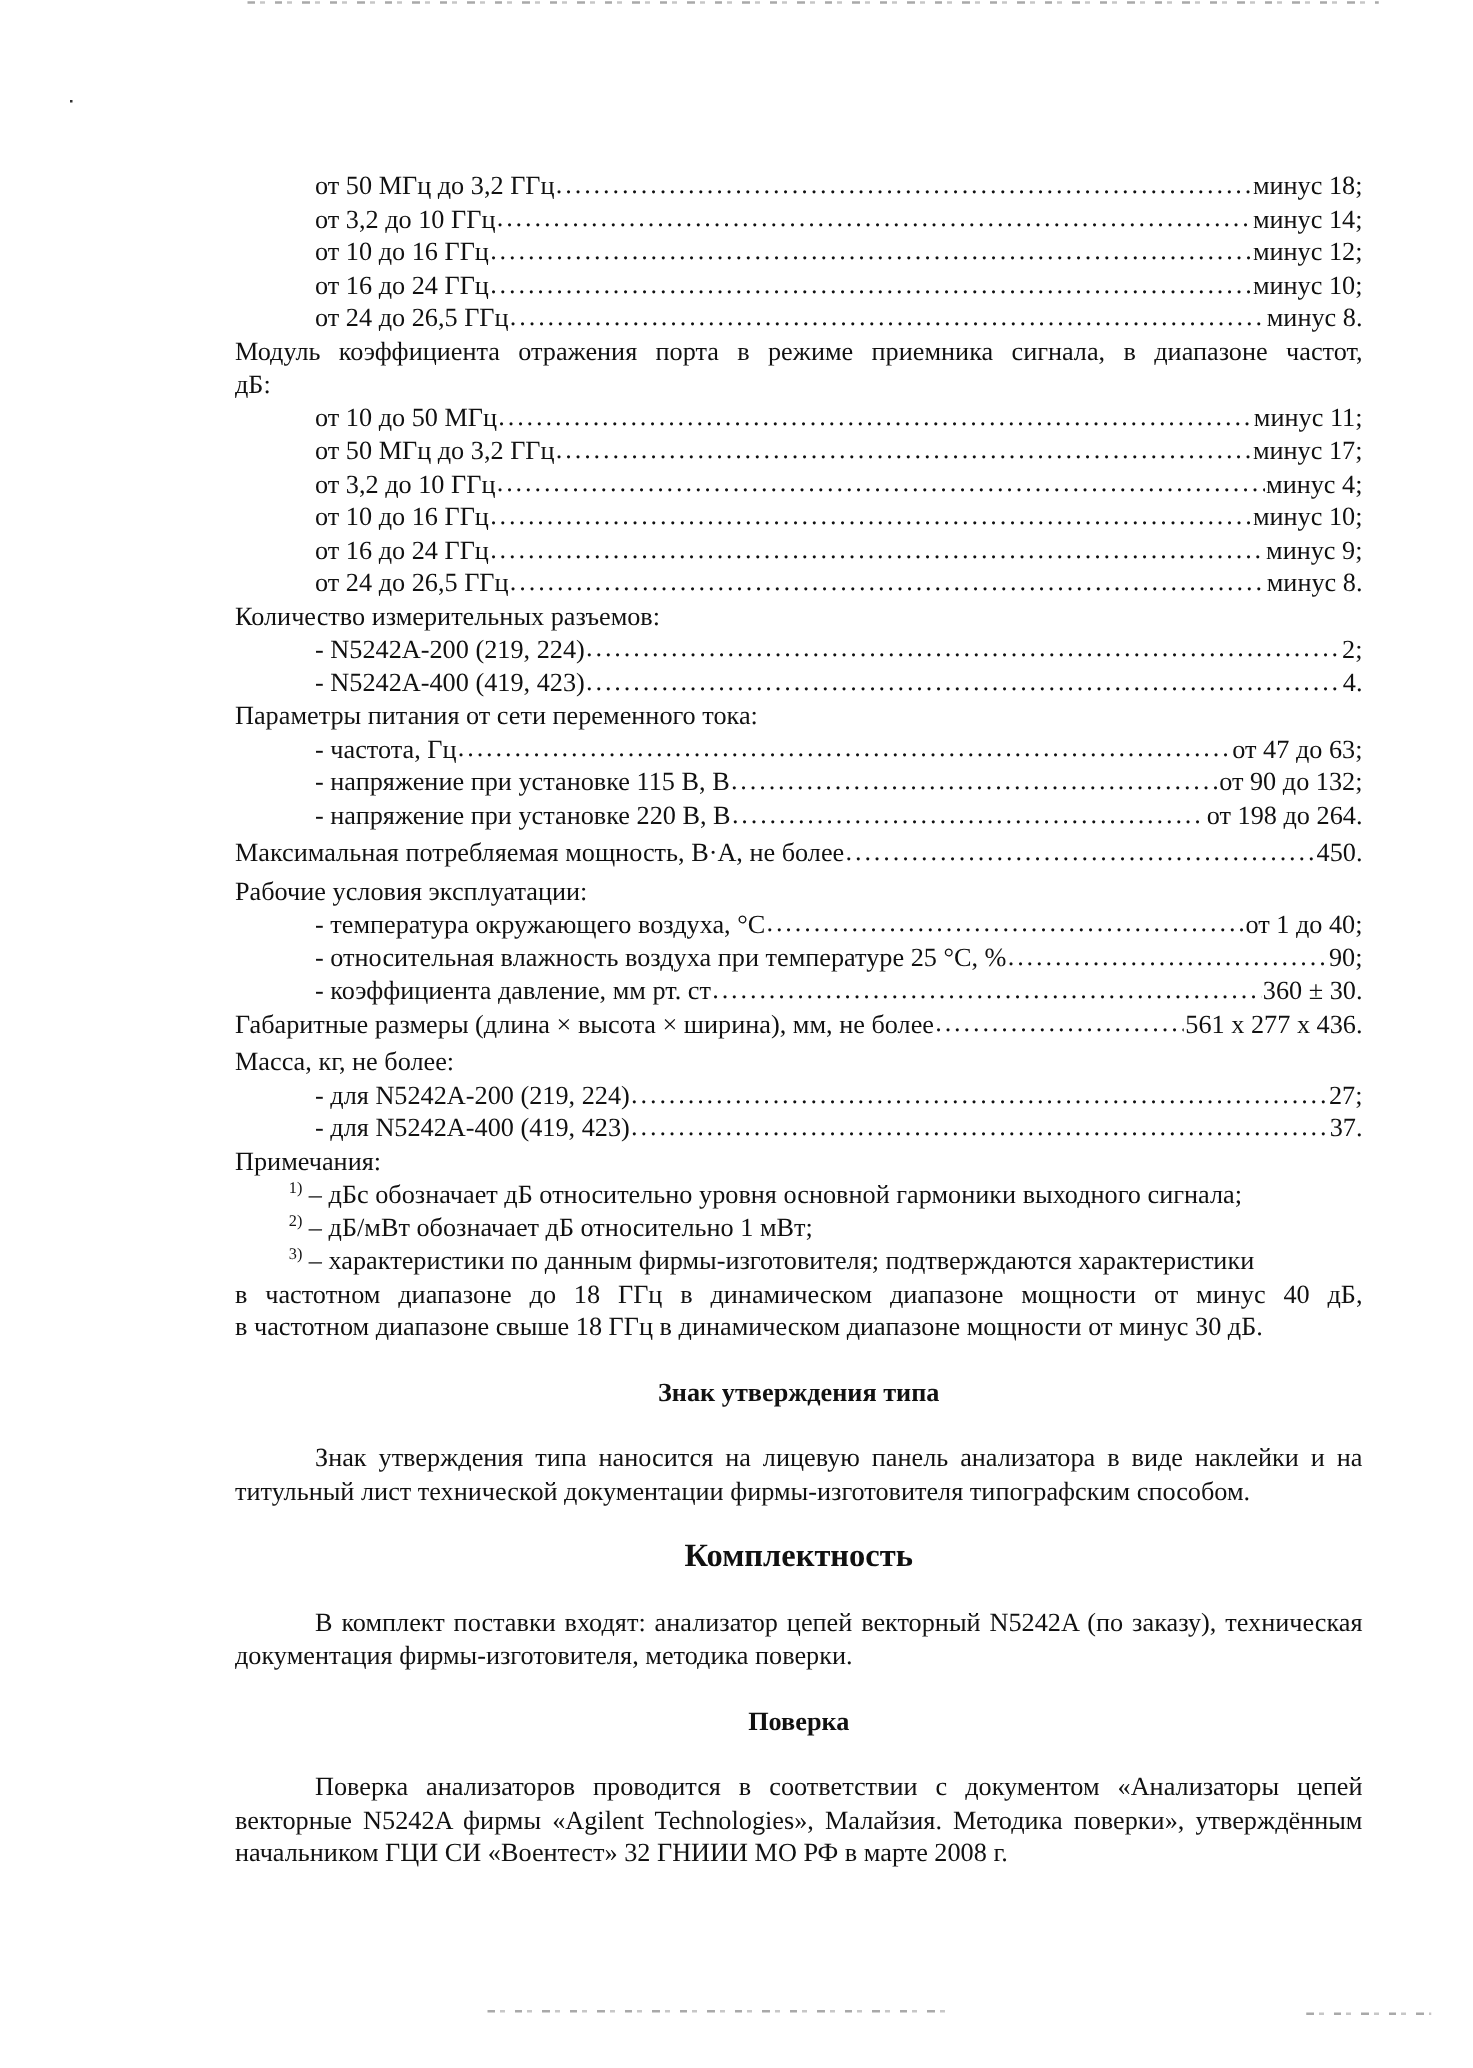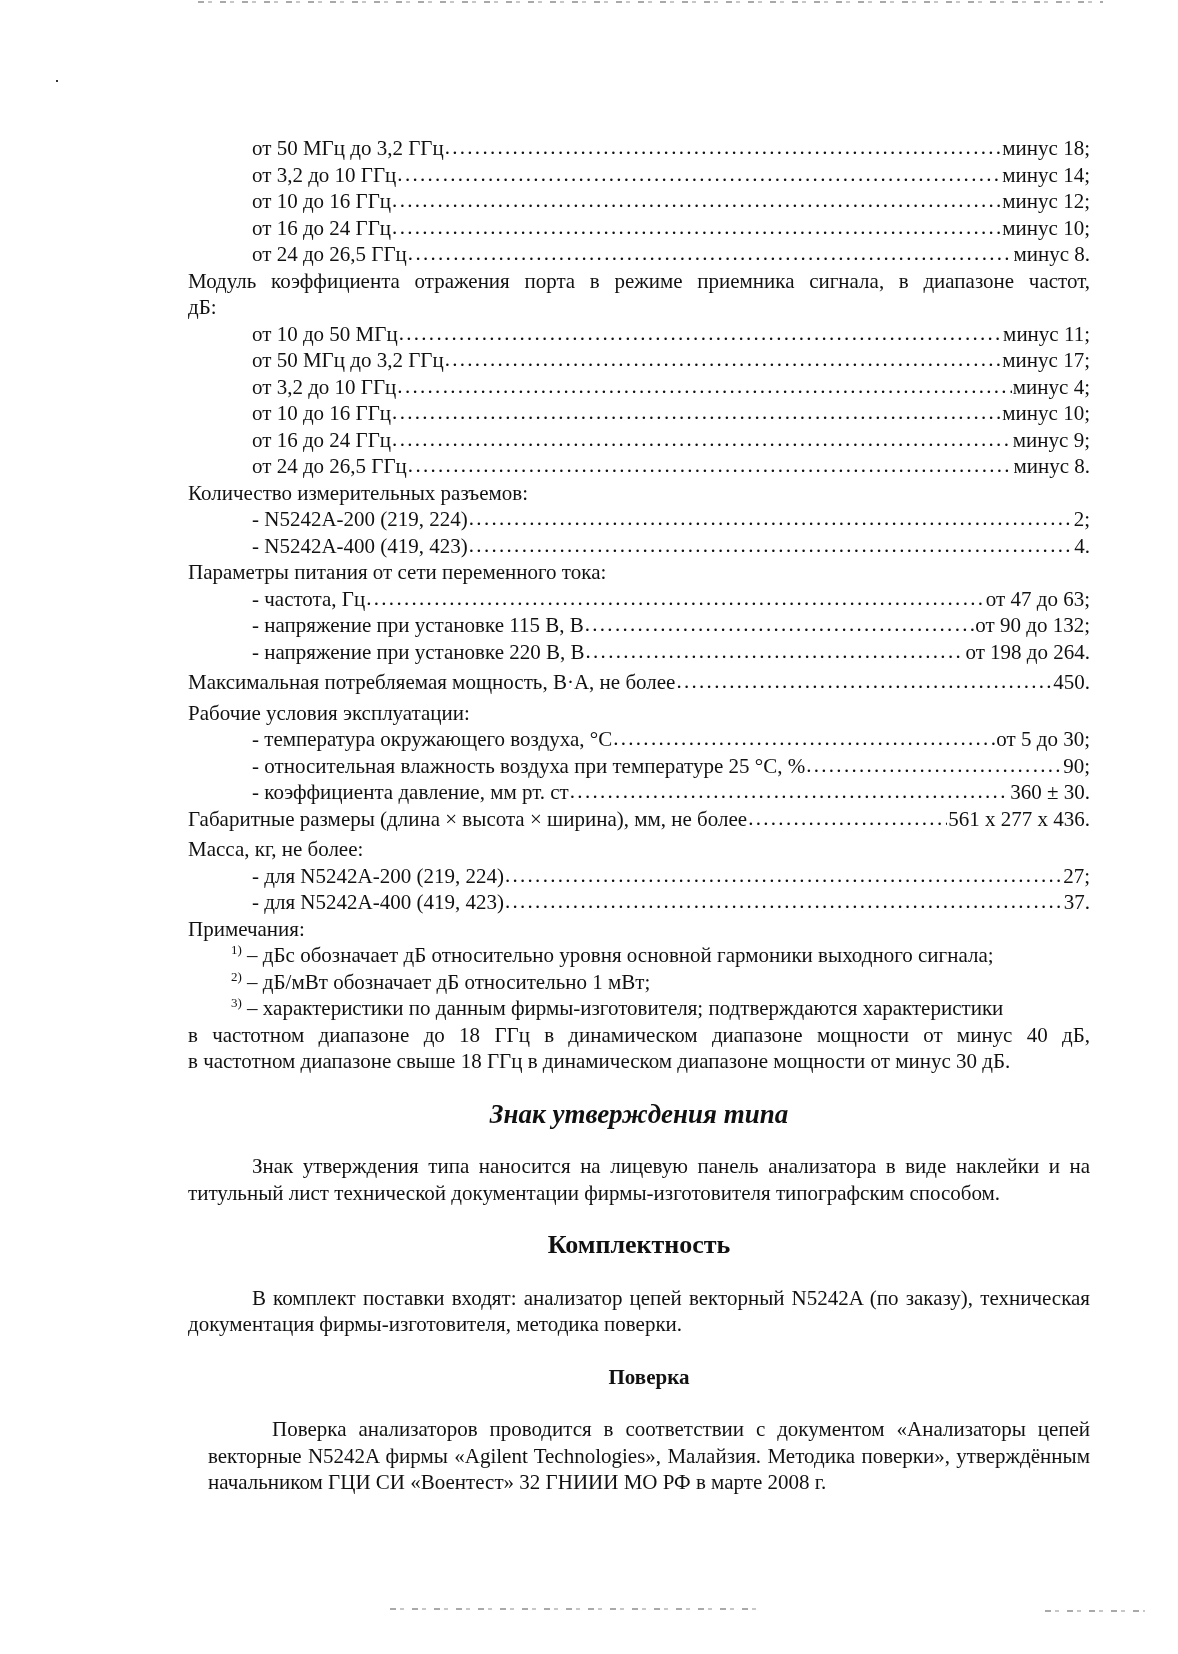--- a/index.html
+++ b/index.html
@@ -201,21 +201,21 @@
       <span class="leader"></span>
       <span class="value">450.</span>
     </div>
   <div class="gap-s"></div>
 
   <div>
     <div class="heading-line">Рабочие условия эксплуатации:</div>
     <div class="row indent">
         <span class="label">- температура окружающего воздуха, °С</span>
         <span class="leader"></span>
-        <span class="value">от 5 до 30;</span>
+        <span class="value">от 1 до 40;</span>
       </div>
     <div class="row indent">
         <span class="label">- относительная влажность воздуха при температуре 25 °С, %</span>
         <span class="leader"></span>
         <span class="value">90;</span>
       </div>
     <div class="row indent">
         <span class="label">- коэффициента давление, мм рт. ст</span>
         <span class="leader"></span>
         <span class="value">360 ± 30.</span>
@@ -248,27 +248,27 @@
     <div class="note-line"><sup>1)</sup><span> – дБс обозначает дБ относительно уровня основной гармоники выходного сигнала;</span></div>
     <div class="note-line"><sup>2)</sup><span> – дБ/мВт обозначает дБ относительно 1 мВт;</span></div>
     <div class="note-line" style="display:flex; justify-content:flex-start;">
         <span><sup>3)</sup><span> – характеристики по данным фирмы-изготовителя; подтверждаются характеристики</span></span>
       </div>
     <div class="justify-full">в частотном диапазоне до 18 ГГц в динамическом диапазоне мощности от минус 40 дБ,</div>
     <div class="heading-line">в частотном диапазоне свыше 18 ГГц в динамическом диапазоне мощности от минус 30 дБ.</div>
   </div>
 
   <div style="margin-top:26px;">
-    <h3 class="section-title" style="font-size:27px; line-height:26.5px;font-style:italic;">Знак утверждения типа</h3>
+    <h3 class="section-title" style="font-size:21px; line-height:26.5px;">Знак утверждения типа</h3>
     <p class="para indent-para" style="margin-top:26px;">Знак утверждения типа наносится на лицевую панель анализатора в виде наклейки и на титульный лист технической документации фирмы-изготовителя типографским способом.</p>
   </div>
 
   <div style="margin-top:26px;">
     <h3 class="section-title" style="font-size:26px; line-height:26.5px;">Комплектность</h3>
     <p class="para indent-para" style="margin-top:26px;">В комплект поставки входят: анализатор цепей векторный N5242A (по заказу), техническая документация фирмы-изготовителя, методика поверки.</p>
   </div>
 
-  <div style="margin-top:26px;margin-left:20px;">
+  <div style="margin-top:26px;">
     <h3 class="section-title" style="font-size:21px; line-height:26.5px;">Поверка</h3>
     <p class="para indent-para" style="margin-top:26px;">Поверка анализаторов проводится в соответствии с документом «Анализаторы цепей векторные N5242A фирмы «Agilent Technologies», Малайзия. Методика поверки», утверждённым начальником ГЦИ СИ «Воентест» 32 ГНИИИ МО РФ в марте 2008 г.</p>
   </div>
 
 </div>
 
 </body></html>

